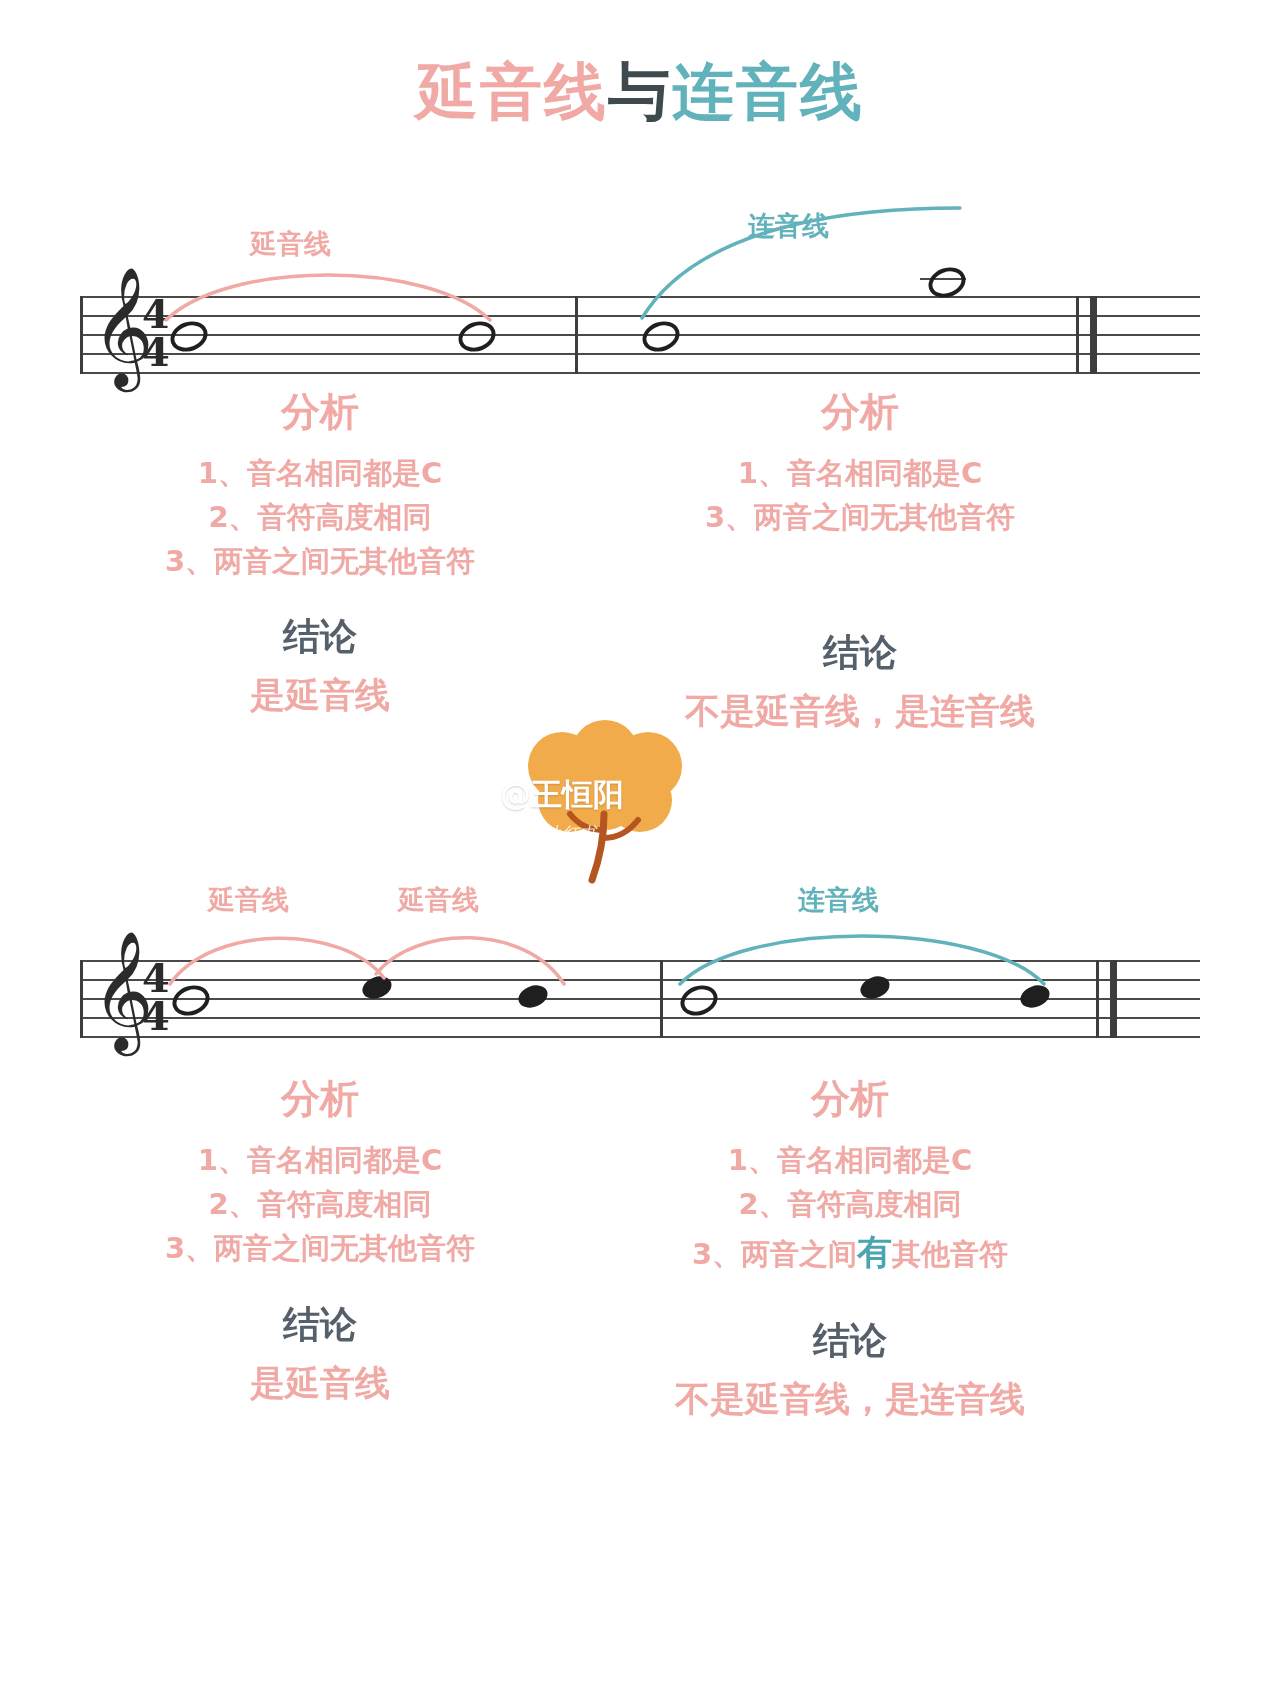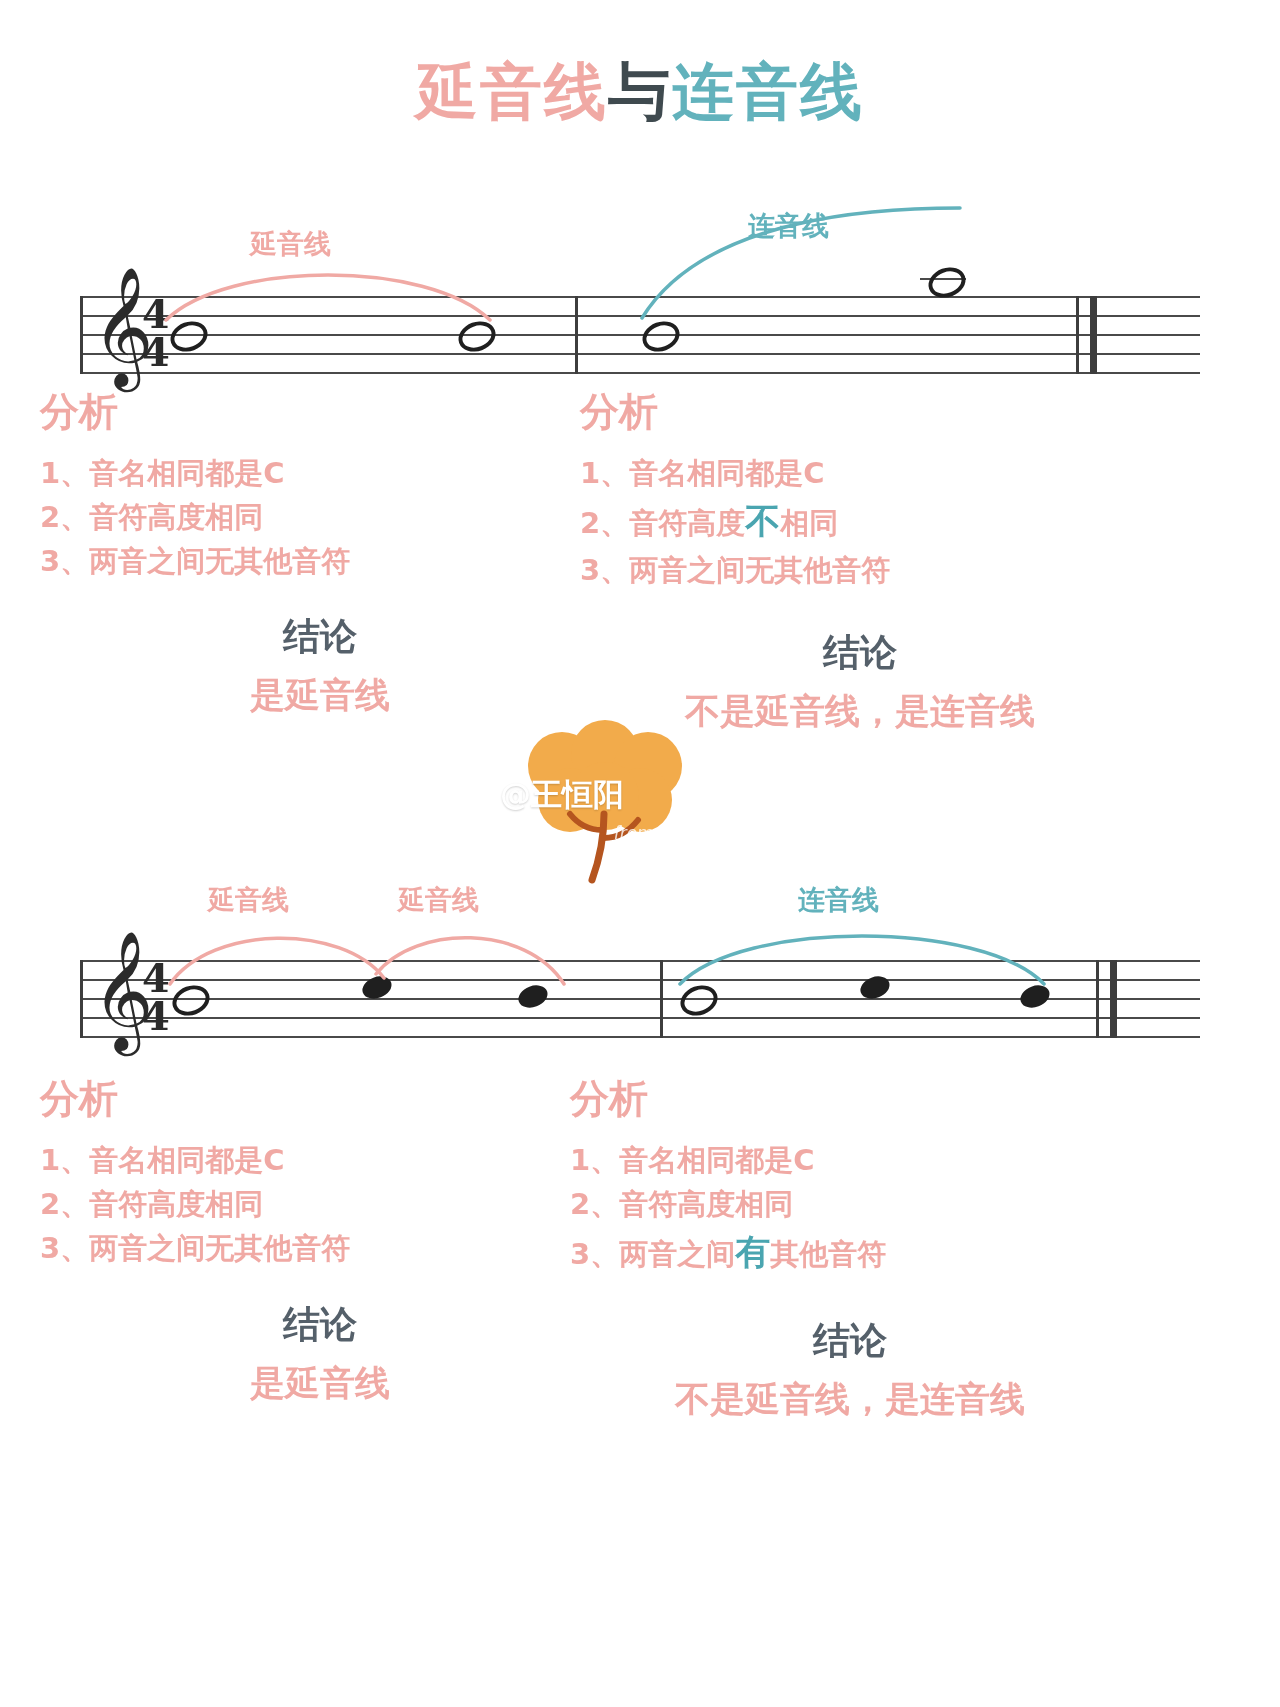--- a/index.html
+++ b/index.html
@@ -119,21 +119,21 @@
     font-weight: bold;
     white-space: nowrap;
     font-family: "DejaVu Sans", sans-serif;
   }
   .pink-text { color: #f0a9a4; }
   .teal-text { color: #62b2bc; }
 
   
   .analysis {
     position: absolute;
-    text-align: left;
+    text-align: center;
     width: 560px;
   }
   .analysis .head {
     font-size: 39px;
     font-weight: bold;
     margin-bottom: 12px;
     font-family: "DejaVu Sans", sans-serif;
   }
   .analysis .line {
     font-size: 29px;
@@ -189,21 +189,21 @@
     font-weight: bold;
     color: #ffffff;
     text-shadow: 0 1px 2px rgba(0,0,0,.18);
     white-space: nowrap;
   }
   .wm-sub {
     position: absolute;
     left: 0;
     top: 104px;
     width: 210px;
-    text-align: right;
+    text-align: left;
     font-size: 17px;
     color: rgba(255,255,255,.8);
     font-style: italic;
     white-space: nowrap;
   }
 </style>
 </head>
 <body>
 
 <div class="page">
@@ -256,21 +256,20 @@
     <div class="line pink-text">3、两音之间无其他音符</div>
   </div>
   <div class="conclusion" style="left:40px; top:612px;">
     <div class="head">结论</div>
     <div class="text pink-text">是延音线</div>
   </div>
 
   <div class="analysis" style="left:580px; top:385px;">
     <div class="head pink-text">分析</div>
     <div class="line pink-text">1、音名相同都是C</div>
-    <div class="line pink-text"><span>2、音符高度</span><span class="emph">不</span><span>相同</span></div>
     <div class="line pink-text">3、两音之间无其他音符</div>
   </div>
   <div class="conclusion" style="left:580px; top:628px;">
     <div class="head">结论</div>
     <div class="text pink-text"><span>不是延音线，是连音线</span></div>
   </div>
 
   <div class="watermark">
     <svg class="wm-flower" viewBox="0 0 210 170">
       <g fill="#f2ab4b">

